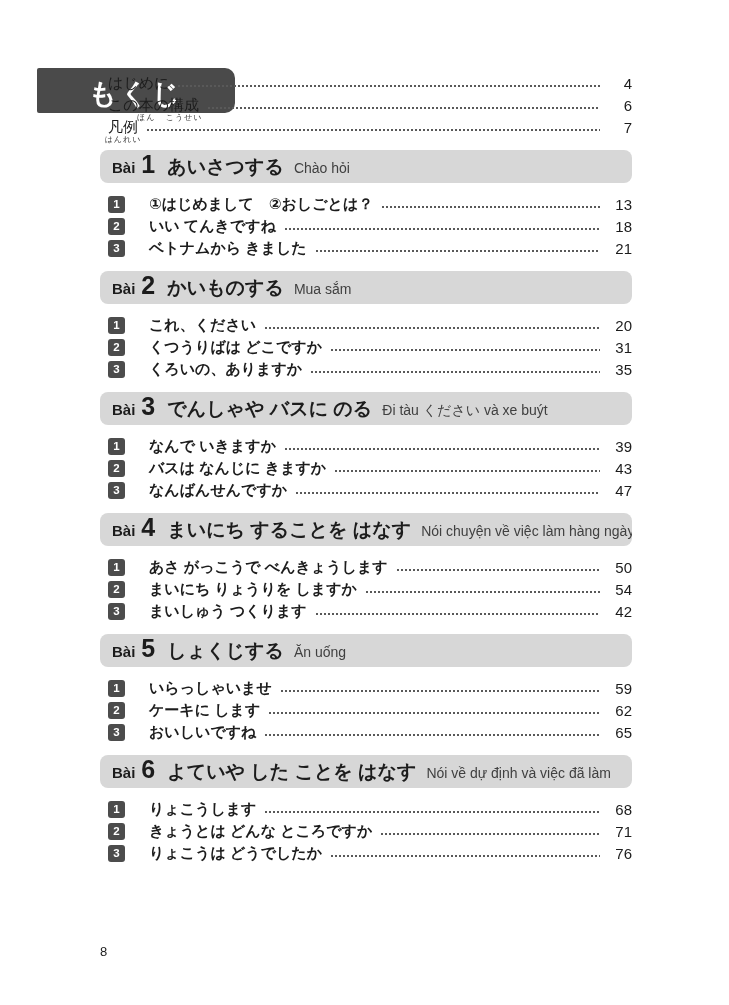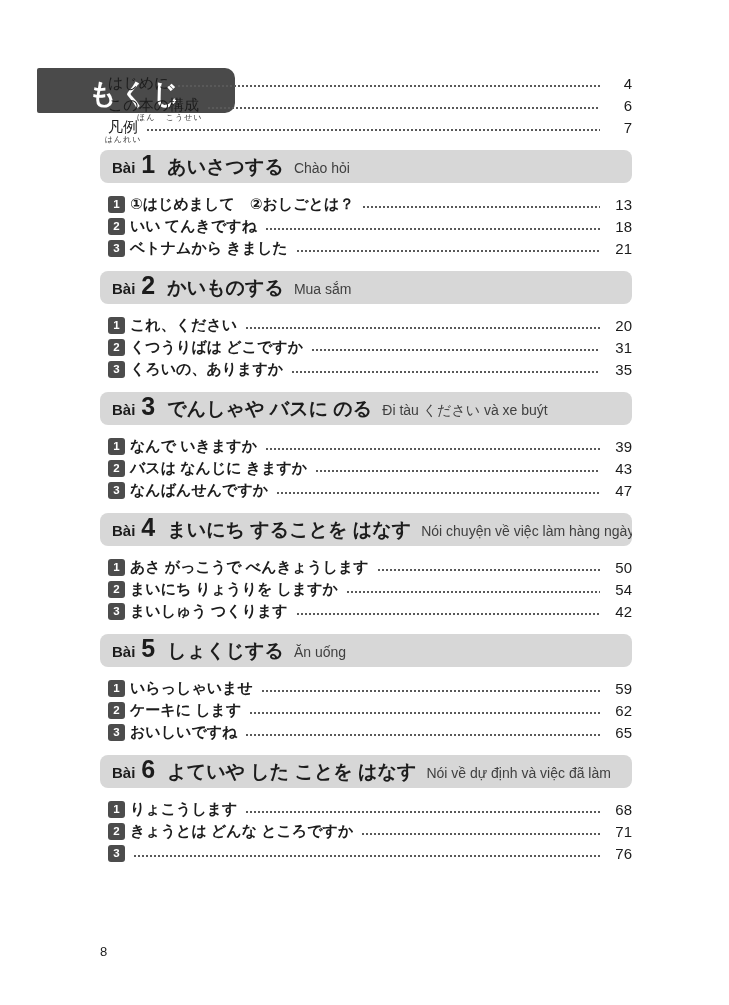--- a/index.html
+++ b/index.html
@@ -65,21 +65,21 @@
 
   .sec-rows { margin-top: 10px; }
   .item-row { height: 22px; display: flex; align-items: center; padding-left: 8px; }
   .badge {
     width: 17px; height: 17px; flex: none;
     border-radius: 3px;
     background: var(--badge-bg, #4c4c4c);
     color: #fff; font-size: 11.5px; font-weight: bold;
     display: flex; align-items: center; justify-content: center;
   }
-  .item-text { font-size: 15px; font-weight: 700; margin-left: 5px; white-space: nowrap; }
+  .item-text { font-size: 15px; font-weight: 700; margin-left: 24px; white-space: nowrap; }
 
   .page-num {
     position: absolute; left: 100px; top: 944px;
     font-size: 13px; color: #222;
   }
 </style>
 </head>
 <body style="--banner-bg: #4a4a4a; --header-bg: #d7d7d7; --badge-bg: #4c4c4c;">
 
 <div class="page">
@@ -281,20 +281,21 @@
 
   <div class="item-row">
     <span class="badge">2</span>
     <span class="item-text">きょうとは どんな ところですか</span>
     <span class="dots"></span>
     <span class="pagecol">71</span>
   </div>
 
   <div class="item-row">
     <span class="badge">3</span>
+    <span class="item-text">りょこうは どうでしたか</span>
     <span class="dots"></span>
     <span class="pagecol">76</span>
   </div>
 </div>
   </section>
 </div>
   </div>
 
   <div class="page-num">8</div>
 </div>

